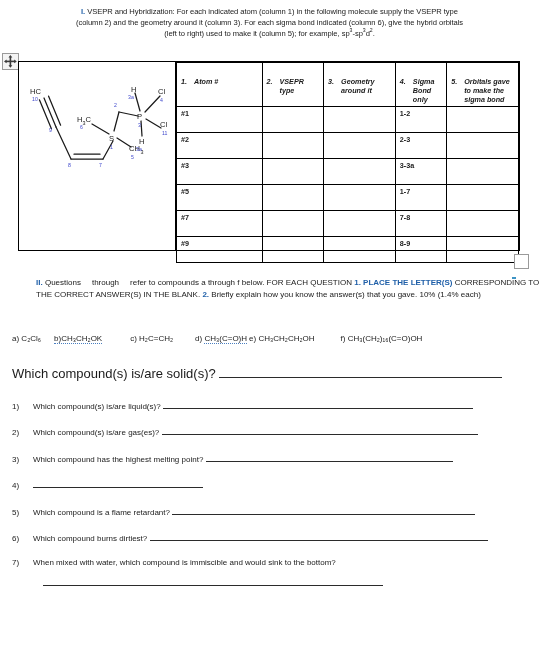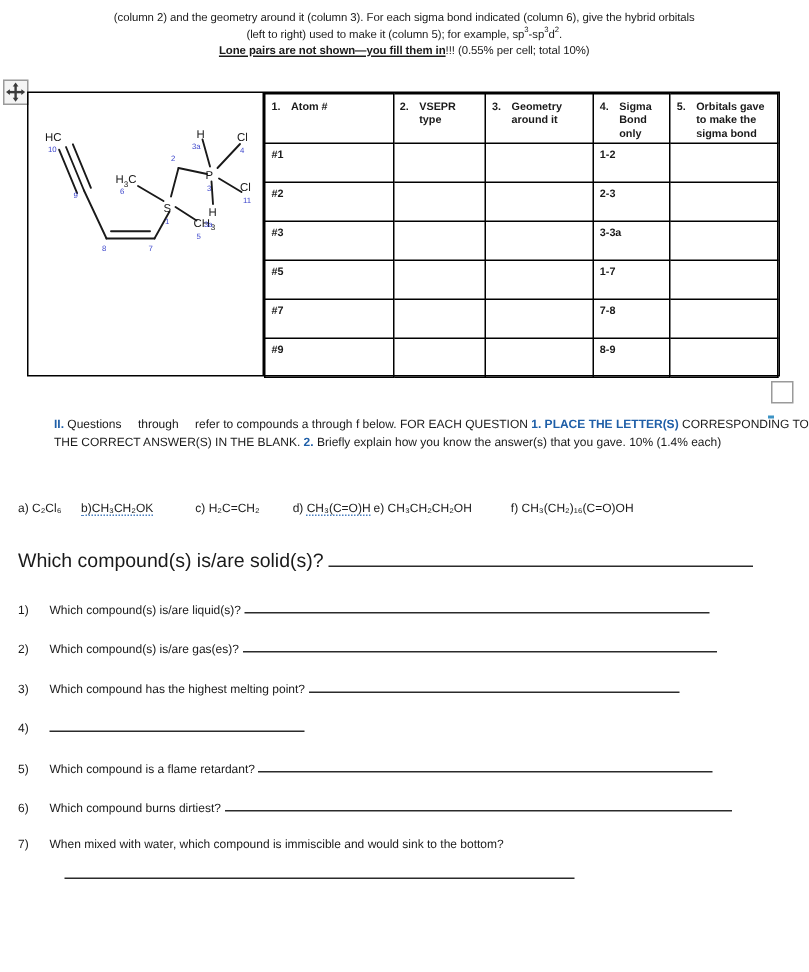--- a/index.html
+++ b/index.html
@@ -59,21 +59,21 @@
     height: 100%;
     border-collapse: collapse;
     font-size: 7.2px;
   }
   table.vsepr td {
     border: 1px solid #000;
     vertical-align: top;
     padding: 2px 3px 2px 4px;
     font-weight: bold;
   }
-  table.vsepr td.hd { padding-top: 3px; }
+  table.vsepr td.hd { padding-top: 14px; font-style: italic; }
   table.vsepr tr.hdr td { height: 33px; }
   table.vsepr tr.body td { height: 26px; }
   .hd-num { display: inline-block; width: 13px; }
   .hd-txt { display: inline-block; }
   .c1 { width: 25%; }
   .c2 { width: 18%; }
   .c3 { width: 21%; }
   .c4 { width: 15%; }
   .c5 { width: 21%; }
 
@@ -155,23 +155,26 @@
     width: 340px;
     height: 10px;
     margin-top: 9px;
     margin-left: 10px;
   }
 </style>
 </head>
 <body>
 
 <div class="intro">
+  <div>
+    <span class="lbl">I.</span>
+    <span>VSEPR and Hybridization:  For each indicated atom (column 1) in the following molecule supply the VSEPR type</span>
+  </div>
   <div>(column 2) and the geometry around it (column 3). For each sigma bond indicated (column 6), give the hybrid orbitals</div>
   <div><span>(left to right) used to make it (column 5); for example, sp</span><sup>3</sup><span>-sp</span><sup>3</sup><span>d</span><sup>2</sup><span>.</span></div>
-  <div><span class="u">Lone pairs are not shown—you fill them in</span><span>!!!</span><span>  (0.55% per cell; total 10%)</span></div>
 </div>
 
 <div class="move-handle">
   <svg width="15" height="15" viewBox="0 0 15 15" aria-hidden="true">
     <g fill="#3a3a3a">
       <rect x="6.6" y="2.6" width="1.6" height="9.6"></rect>
       <rect x="2.6" y="6.6" width="9.6" height="1.6"></rect>
       <polygon points="7.4,1 5.5,3.6 9.3,3.6"></polygon>
       <polygon points="7.4,13.8 5.5,11.2 9.3,11.2"></polygon>
       <polygon points="1,7.4 3.6,5.5 3.6,9.3"></polygon>

